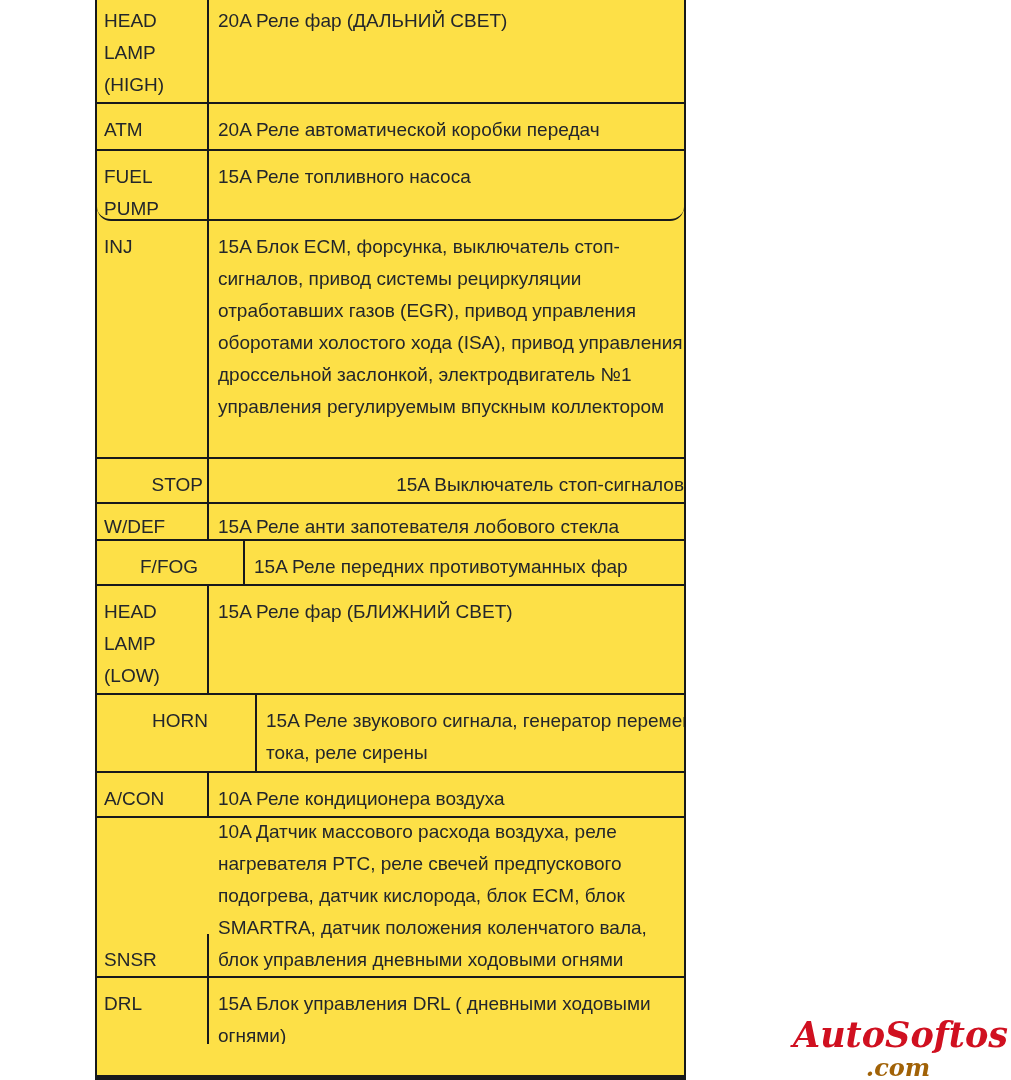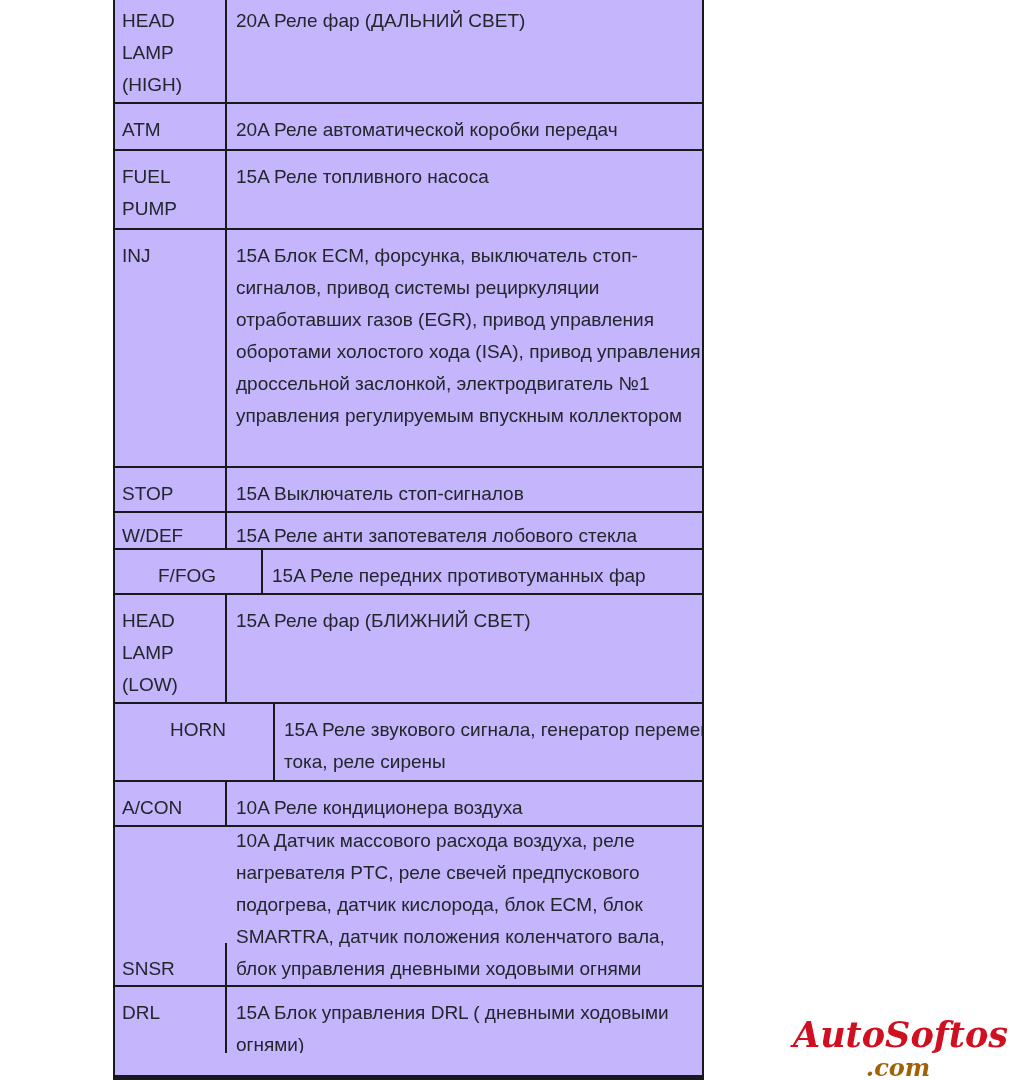--- a/index.html
+++ b/index.html
@@ -10,29 +10,29 @@
   body {
     width: 1011px;
     height: 1080px;
     position: relative;
     overflow: hidden;
     font-family: "Liberation Sans", sans-serif;
     color: #23262b;
   }
   .fuse-table {
     position: absolute;
-    left: 113px;
+    left: 95px;
     top: 0;
     width: 591px;
     height: 1080px;
     box-sizing: border-box;
     border-left: 2px solid #17191c;
     border-right: 2px solid #17191c;
     border-bottom: 5px solid #17191c;
-    background: #c4b5fd;
+    background: #fde047;
   }
   .row {
     display: flex;
     box-sizing: border-box;
     border-bottom: 2px solid #17191c;
     overflow: hidden;
   }
   .row:last-child { border-bottom: none; }
   .cell {
     box-sizing: border-box;
@@ -48,23 +48,23 @@
   }
   .desc-cell {
     width: 475px;
     flex: 0 0 475px;
     padding: 10px 0 0 9px;
   }
   
   .r1  { height: 104px; }
   .r1 .cell { padding-top: 5px; }   
   .r2  { height: 47px; }
-  .r3  { height: 79px; }
+  .r3  { height: 70px; border-radius: 14px; }
   .r4  { height: 238px; }
-  .r5  { height: 45px; }
+  .r5  { height: 45px; text-align: right; }
   .r6  { height: 37px; align-items: center; }
   .r7  { height: 45px; padding-left: 36px; }
   .r8  { height: 109px; }
   .r9  { height: 78px; padding-left: 48px; }
   .r10 { height: 45px; }
   .r11 { height: 160px; align-items: flex-end; }
   .r12 { height: 66px; }
 
   .watermark {
     position: absolute;

